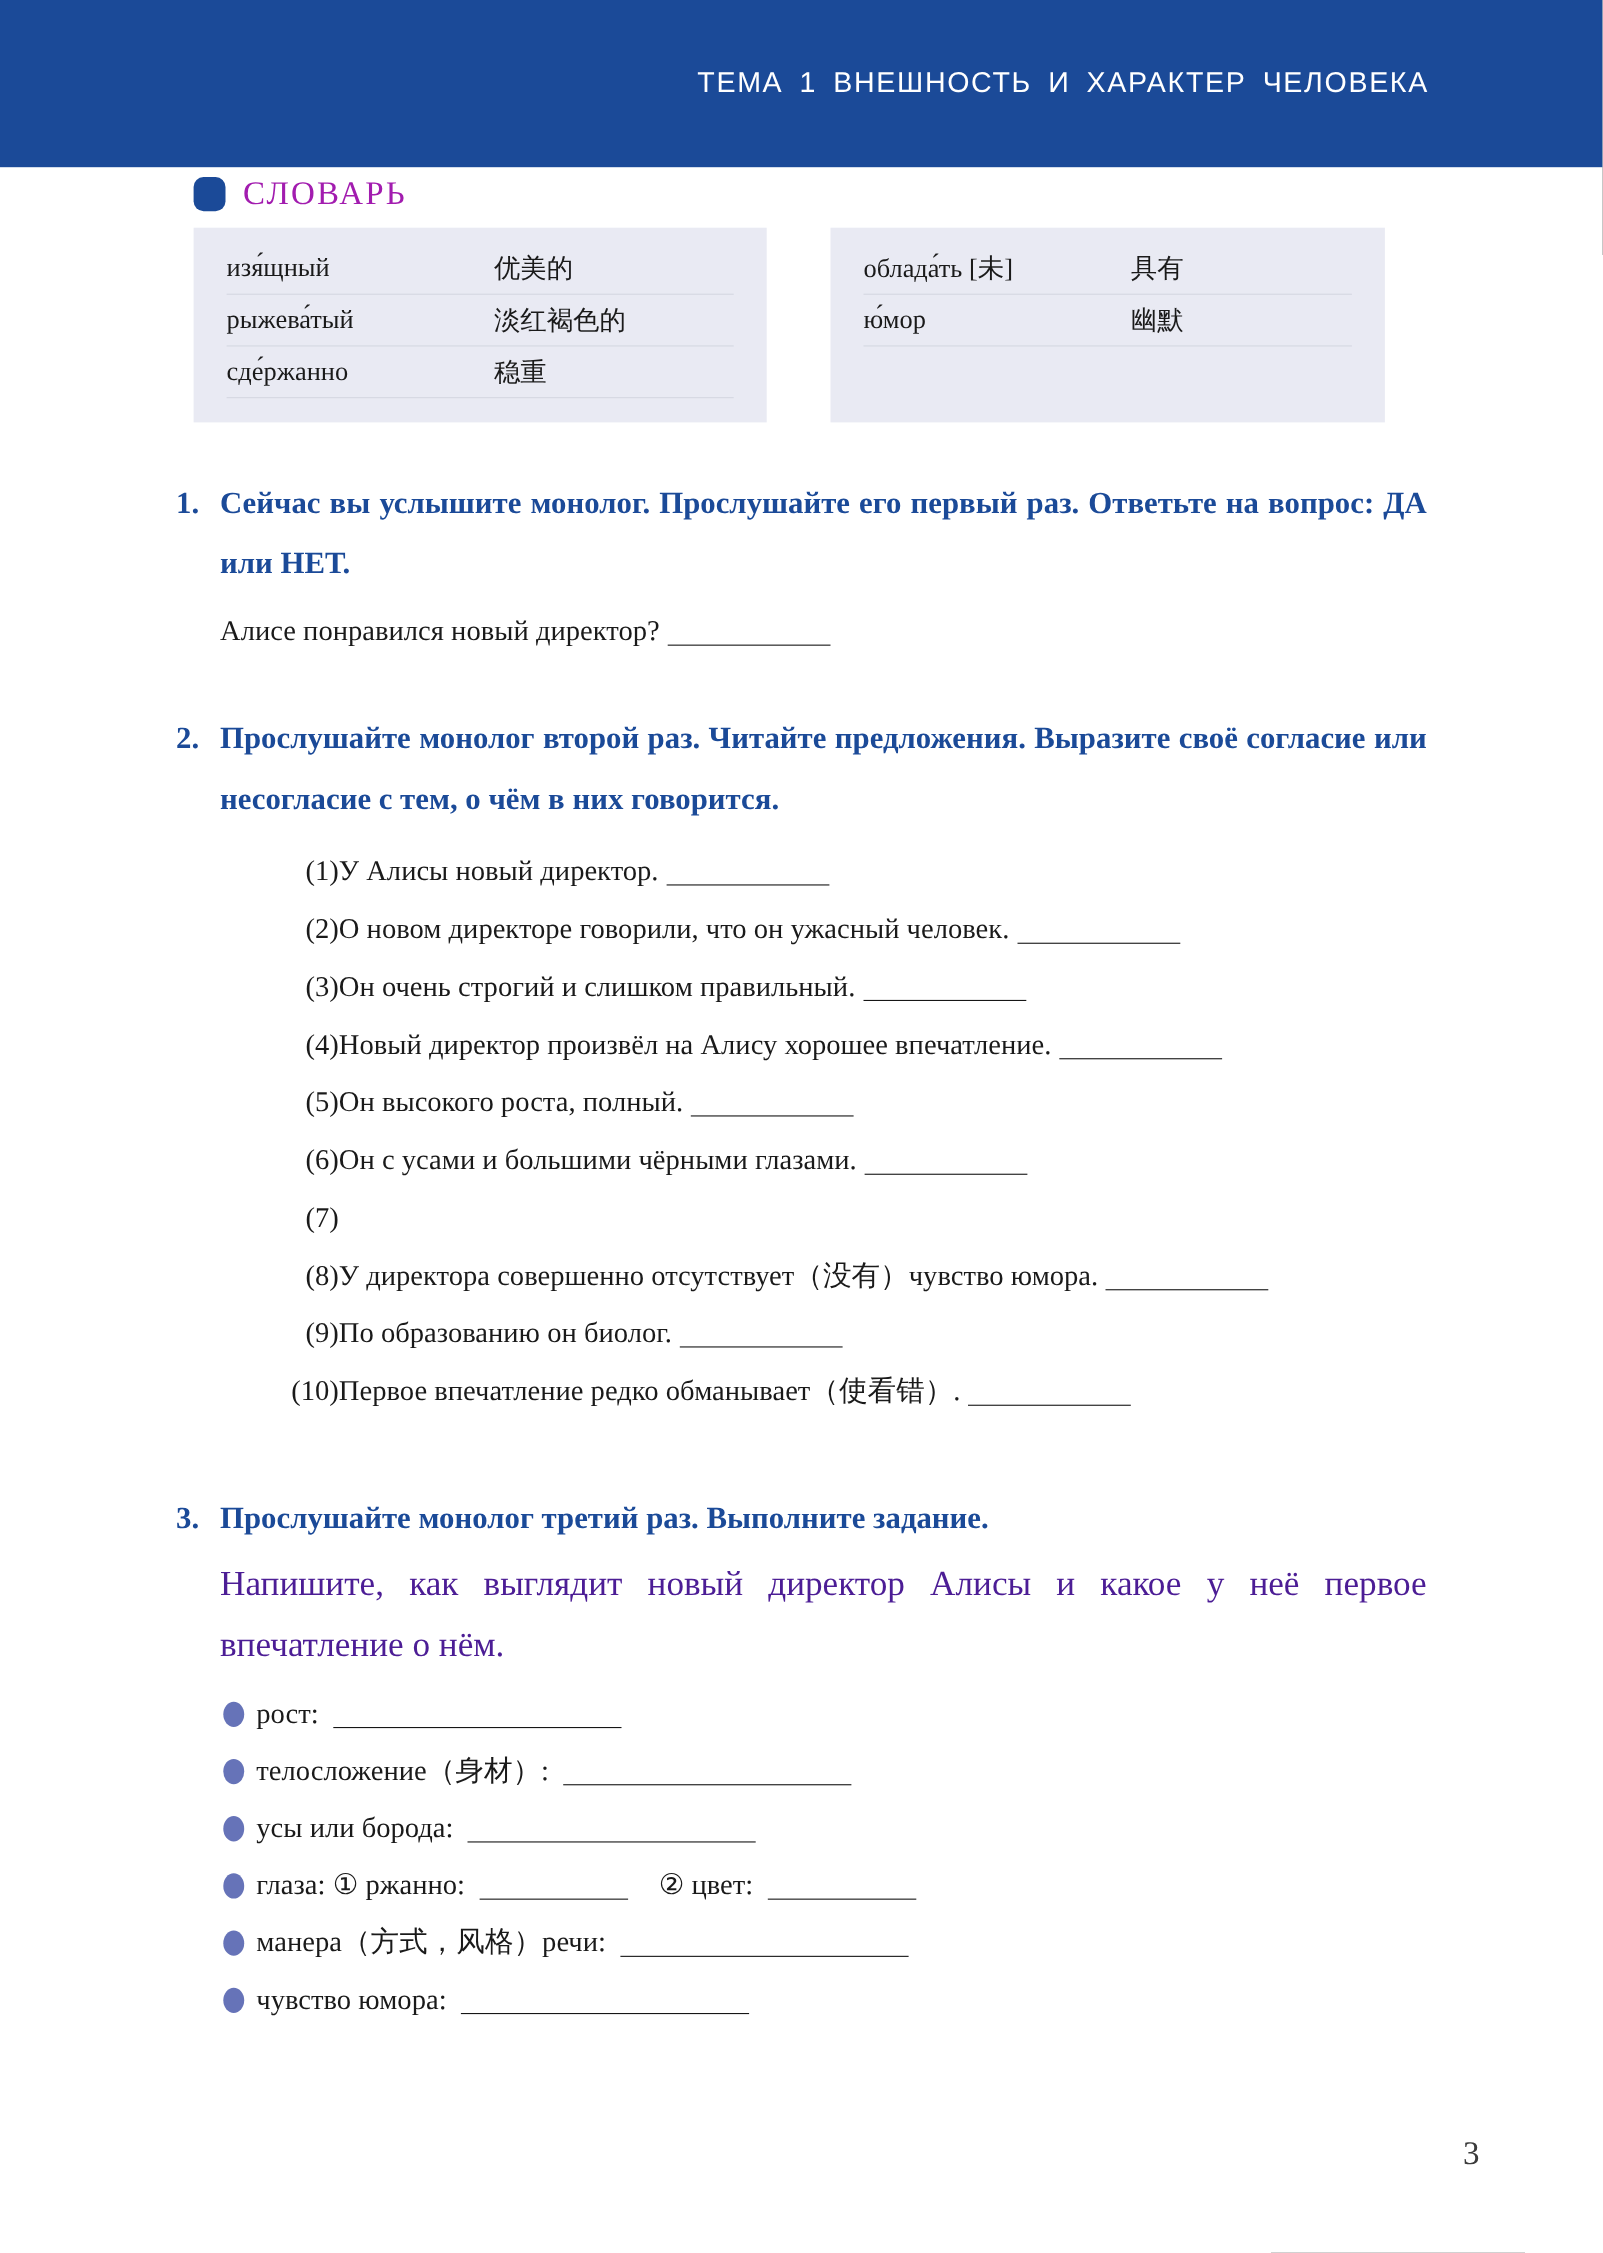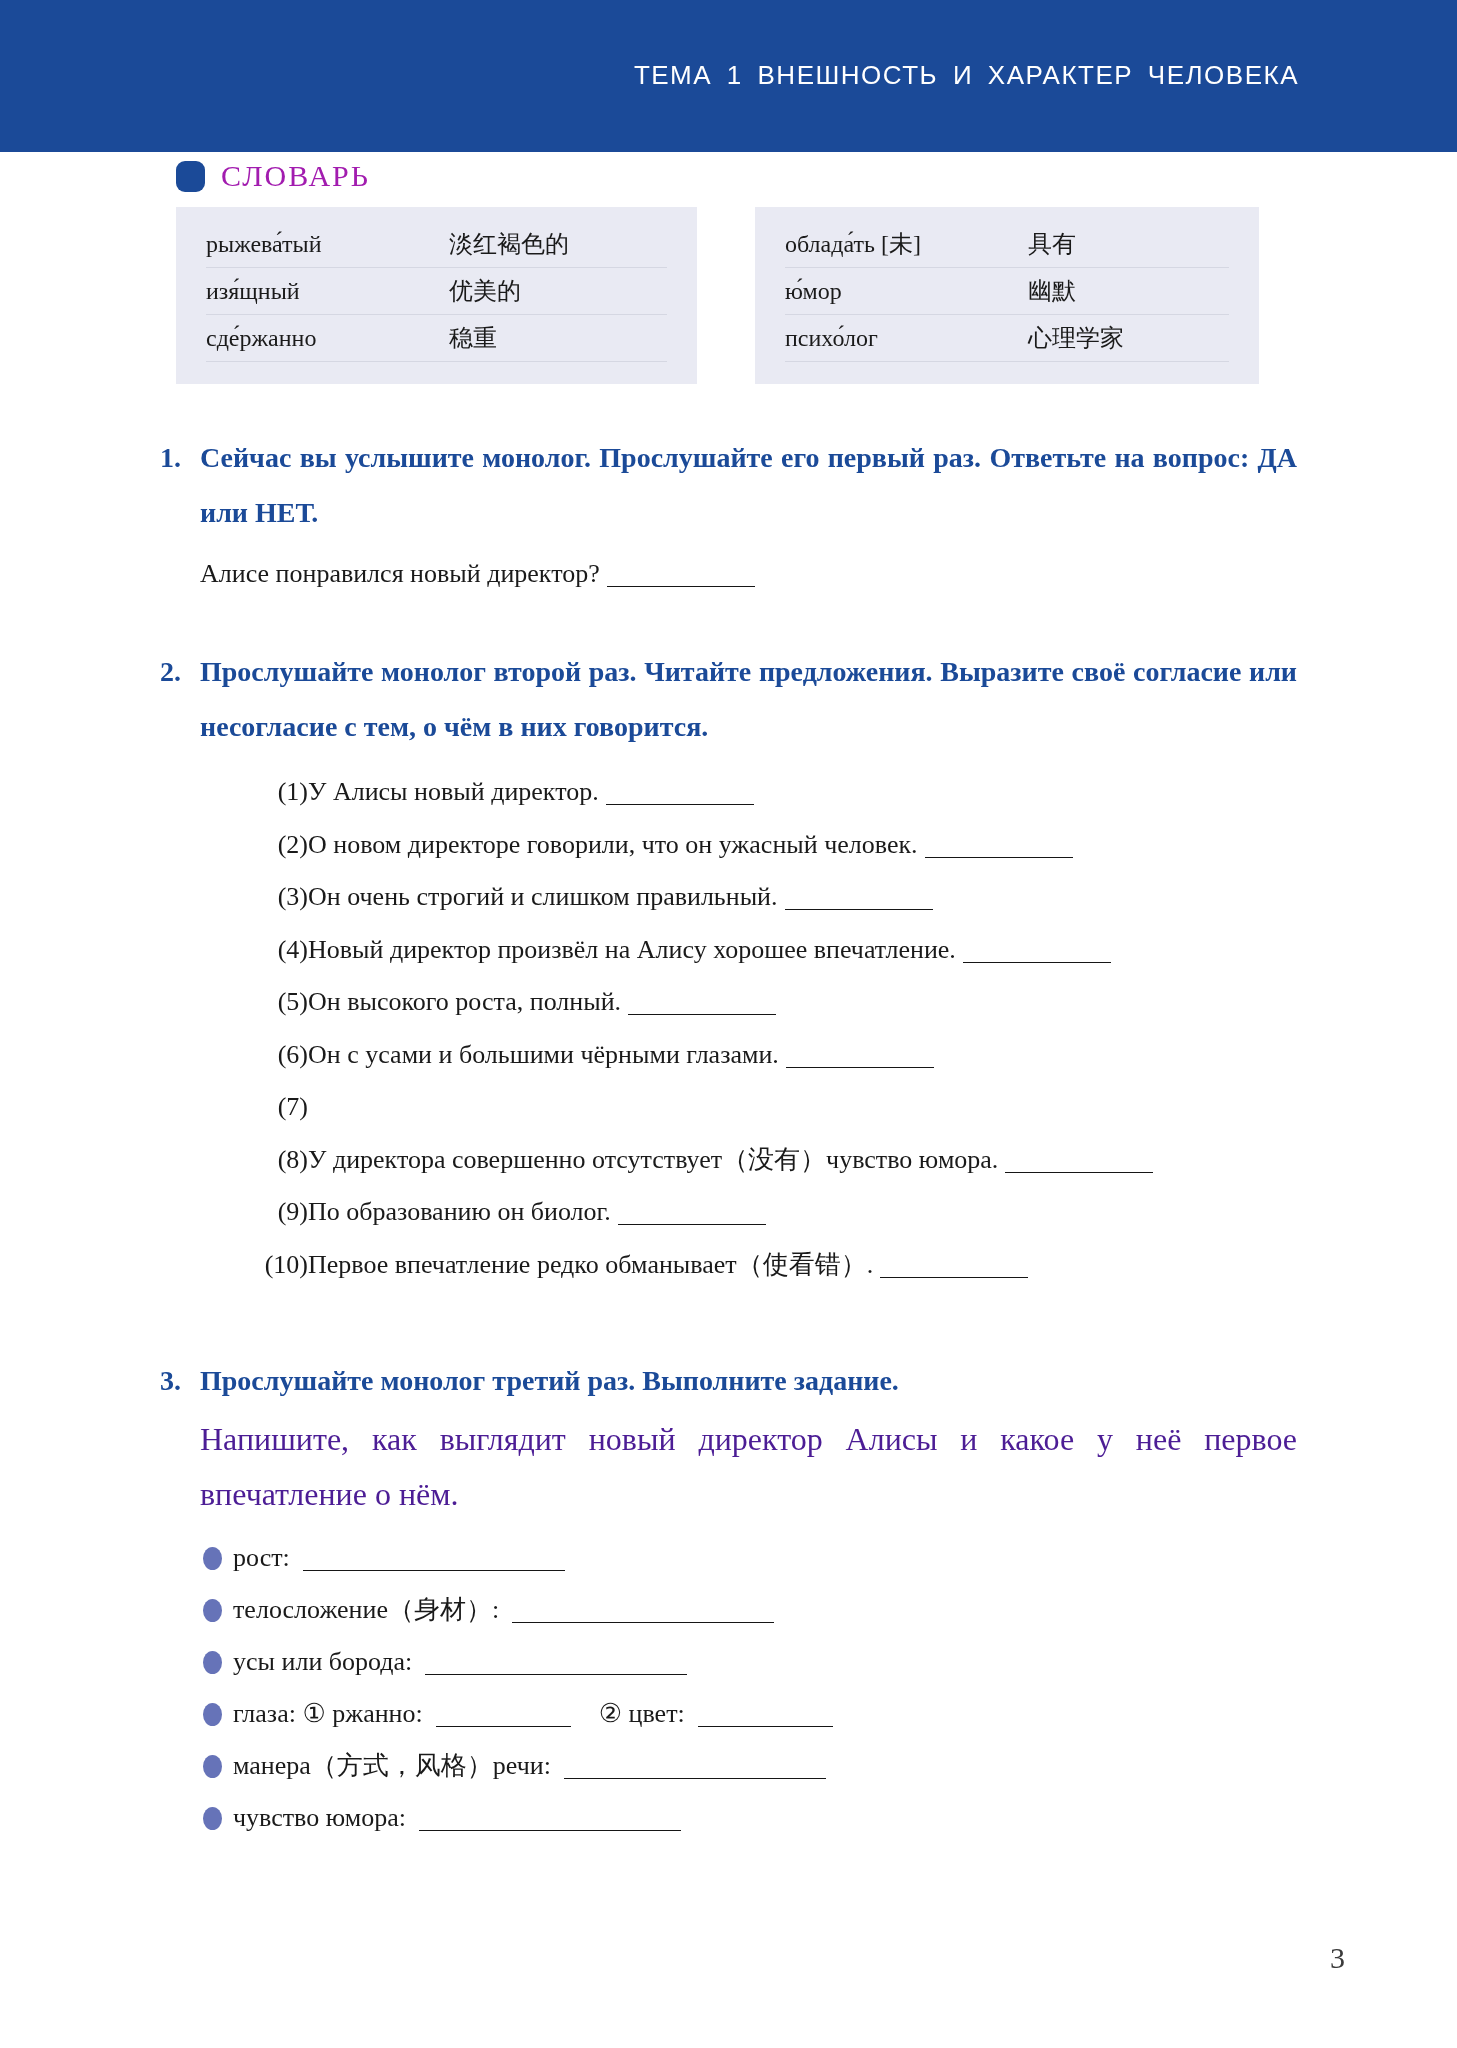--- a/index.html
+++ b/index.html
@@ -120,44 +120,40 @@
     </div>
 
     <div class="vocab-label">
       <span class="sq"></span>
       <span class="vl-text">СЛОВАРЬ</span>
     </div>
 
     <div class="vocab-tables">
       <div class="vtable left" id="vocab-left">
           <div class="vrow">
+            <span class="vword">изя́щный</span>
+            <span class="vzh">优美的</span>
+          </div>
+          <div class="vrow">
             <span class="vword">рыжева́тый</span>
             <span class="vzh">淡红褐色的</span>
           </div>
           <div class="vrow">
-            <span class="vword">изя́щный</span>
-            <span class="vzh">优美的</span>
-          </div>
-          <div class="vrow">
             <span class="vword">сде́ржанно</span>
             <span class="vzh">稳重</span>
           </div>
         </div>
       <div class="vtable right" id="vocab-right">
           <div class="vrow">
             <span class="vword">облада́ть [未]</span>
             <span class="vzh">具有</span>
           </div>
           <div class="vrow">
             <span class="vword">ю́мор</span>
             <span class="vzh">幽默</span>
-          </div>
-          <div class="vrow">
-            <span class="vword">психо́лог</span>
-            <span class="vzh">心理学家</span>
           </div>
         </div>
     </div>
 
     <div class="exercise ex1">
       <div class="ex-num">1.</div>
       <div class="ex-body">
         <div class="ex-instruction">Сейчас вы услышите монолог. Прослушайте его первый раз. Ответьте на вопрос: ДА или НЕТ.</div>
         <div class="ex-question">
           <span>Алисе понравился новый директор?</span><span class="blank b-answer"></span>

